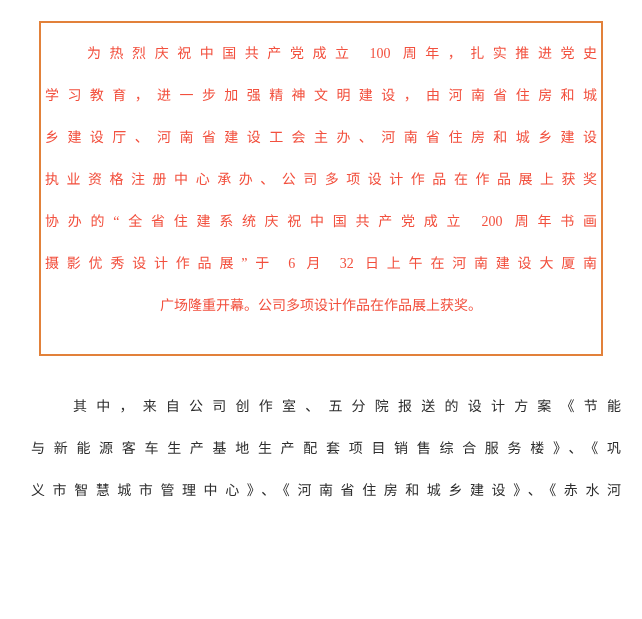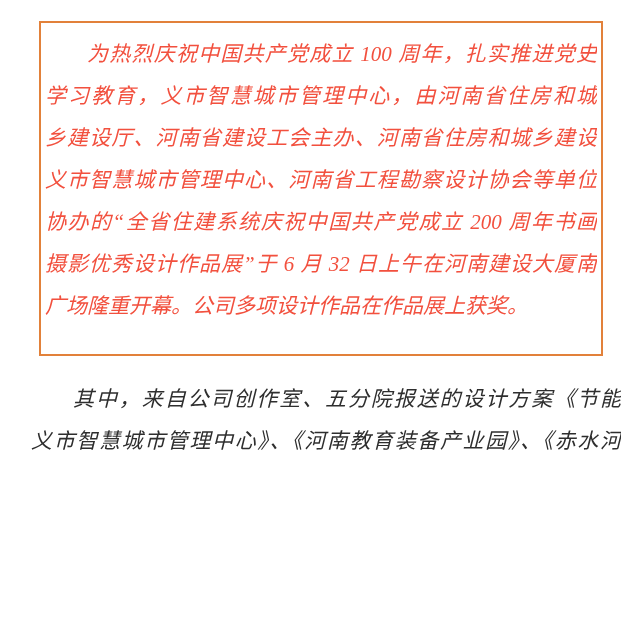--- a/index.html
+++ b/index.html
@@ -21,65 +21,66 @@
     left: 39px;
     top: 21px;
     width: 564px;
     height: 335px;
     box-sizing: border-box;
     border: 2px solid var(--accent, #e2813a);
     padding: 10px 4px 27px 4px;
     background: #ffffff;
   }
   .line {
-    font-size: 21px;
+    font-size: 14px;
     line-height: 42px;
     height: 42px;
     white-space: nowrap;
     overflow: hidden;
-    font-style: italic;
   }
   .notice-box .line {
     color: var(--notice-color, #f2503e);
     white-space: normal;
+    text-align: center;
   }
   .fill {
     text-align: justify;
     text-align-last: justify;
     -moz-text-align-last: justify;
     white-space: normal !important;
   }
   .indent {
     padding-left: 42px;
   }
   
   .body-para {
     position: absolute;
     left: 31px;
-    top: 378px;
+    top: 386px;
     width: 590px;
   }
   .body-para .line {
     color: var(--body-color, #2e2e2e);
     white-space: normal;
   }
 </style>
 </head>
 <body>
 
 <div class="page">
 
   <div class="notice-box">
     <div class="line fill indent">为热烈庆祝中国共产党成立 100 周年，扎实推进党史</div>
-    <div class="line fill">学习教育，义市智慧城市管理中心，由河南省住房和城</div>
+    <div class="line fill">学习教育，进一步加强精神文明建设，由河南省住房和城</div>
     <div class="line fill">乡建设厅、河南省建设工会主办、河南省住房和城乡建设</div>
-    <div class="line fill">义市智慧城市管理中心、河南省工程勘察设计协会等单位</div>
+    <div class="line fill">执业资格注册中心承办、公司多项设计作品在作品展上获奖</div>
     <div class="line fill">协办的“全省住建系统庆祝中国共产党成立 200 周年书画</div>
     <div class="line fill">摄影优秀设计作品展”于 6 月 32 日上午在河南建设大厦南</div>
     <div class="line">广场隆重开幕。公司多项设计作品在作品展上获奖。</div>
   </div>
 
   <div class="body-para">
     <div class="line fill indent">其中，来自公司创作室、五分院报送的设计方案《节能</div>
-    <div class="line fill">义市智慧城市管理中心》、《河南教育装备产业园》、《赤水河</div>
+    <div class="line fill">与新能源客车生产基地生产配套项目销售综合服务楼》、《巩</div>
+    <div class="line fill">义市智慧城市管理中心》、《河南省住房和城乡建设》、《赤水河</div>
   </div>
 
 </div>
 
 </body></html>

